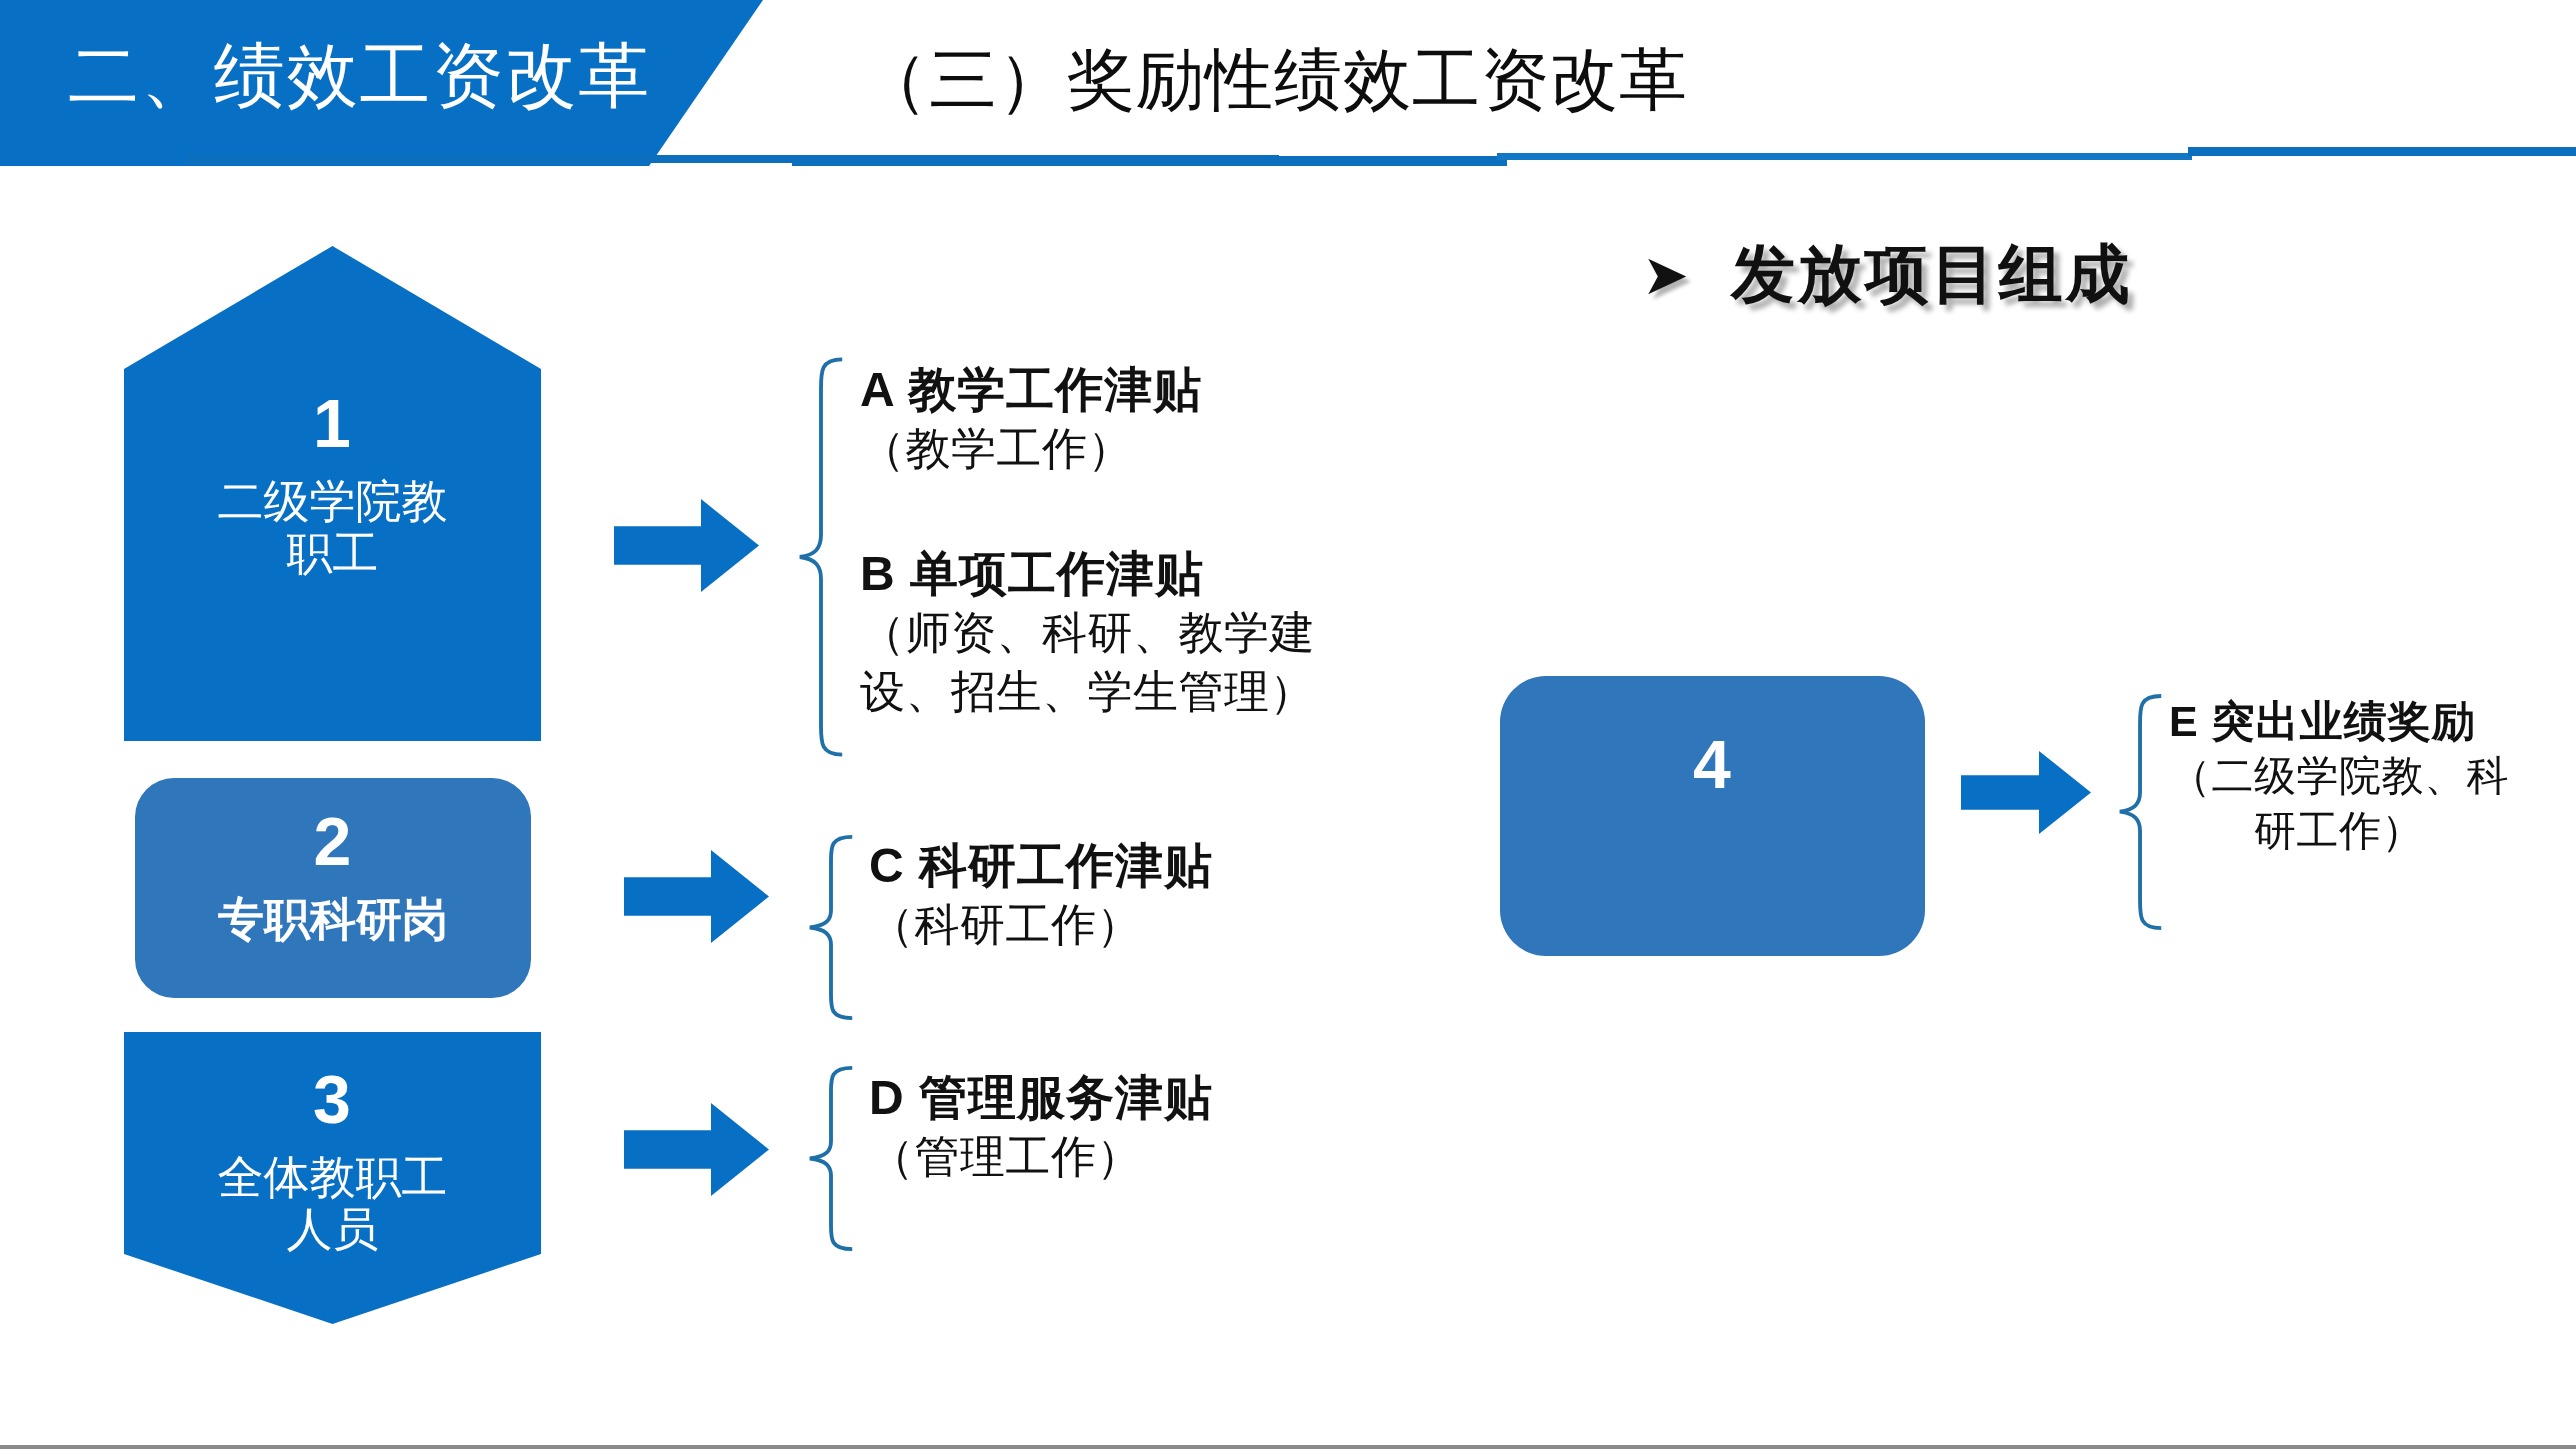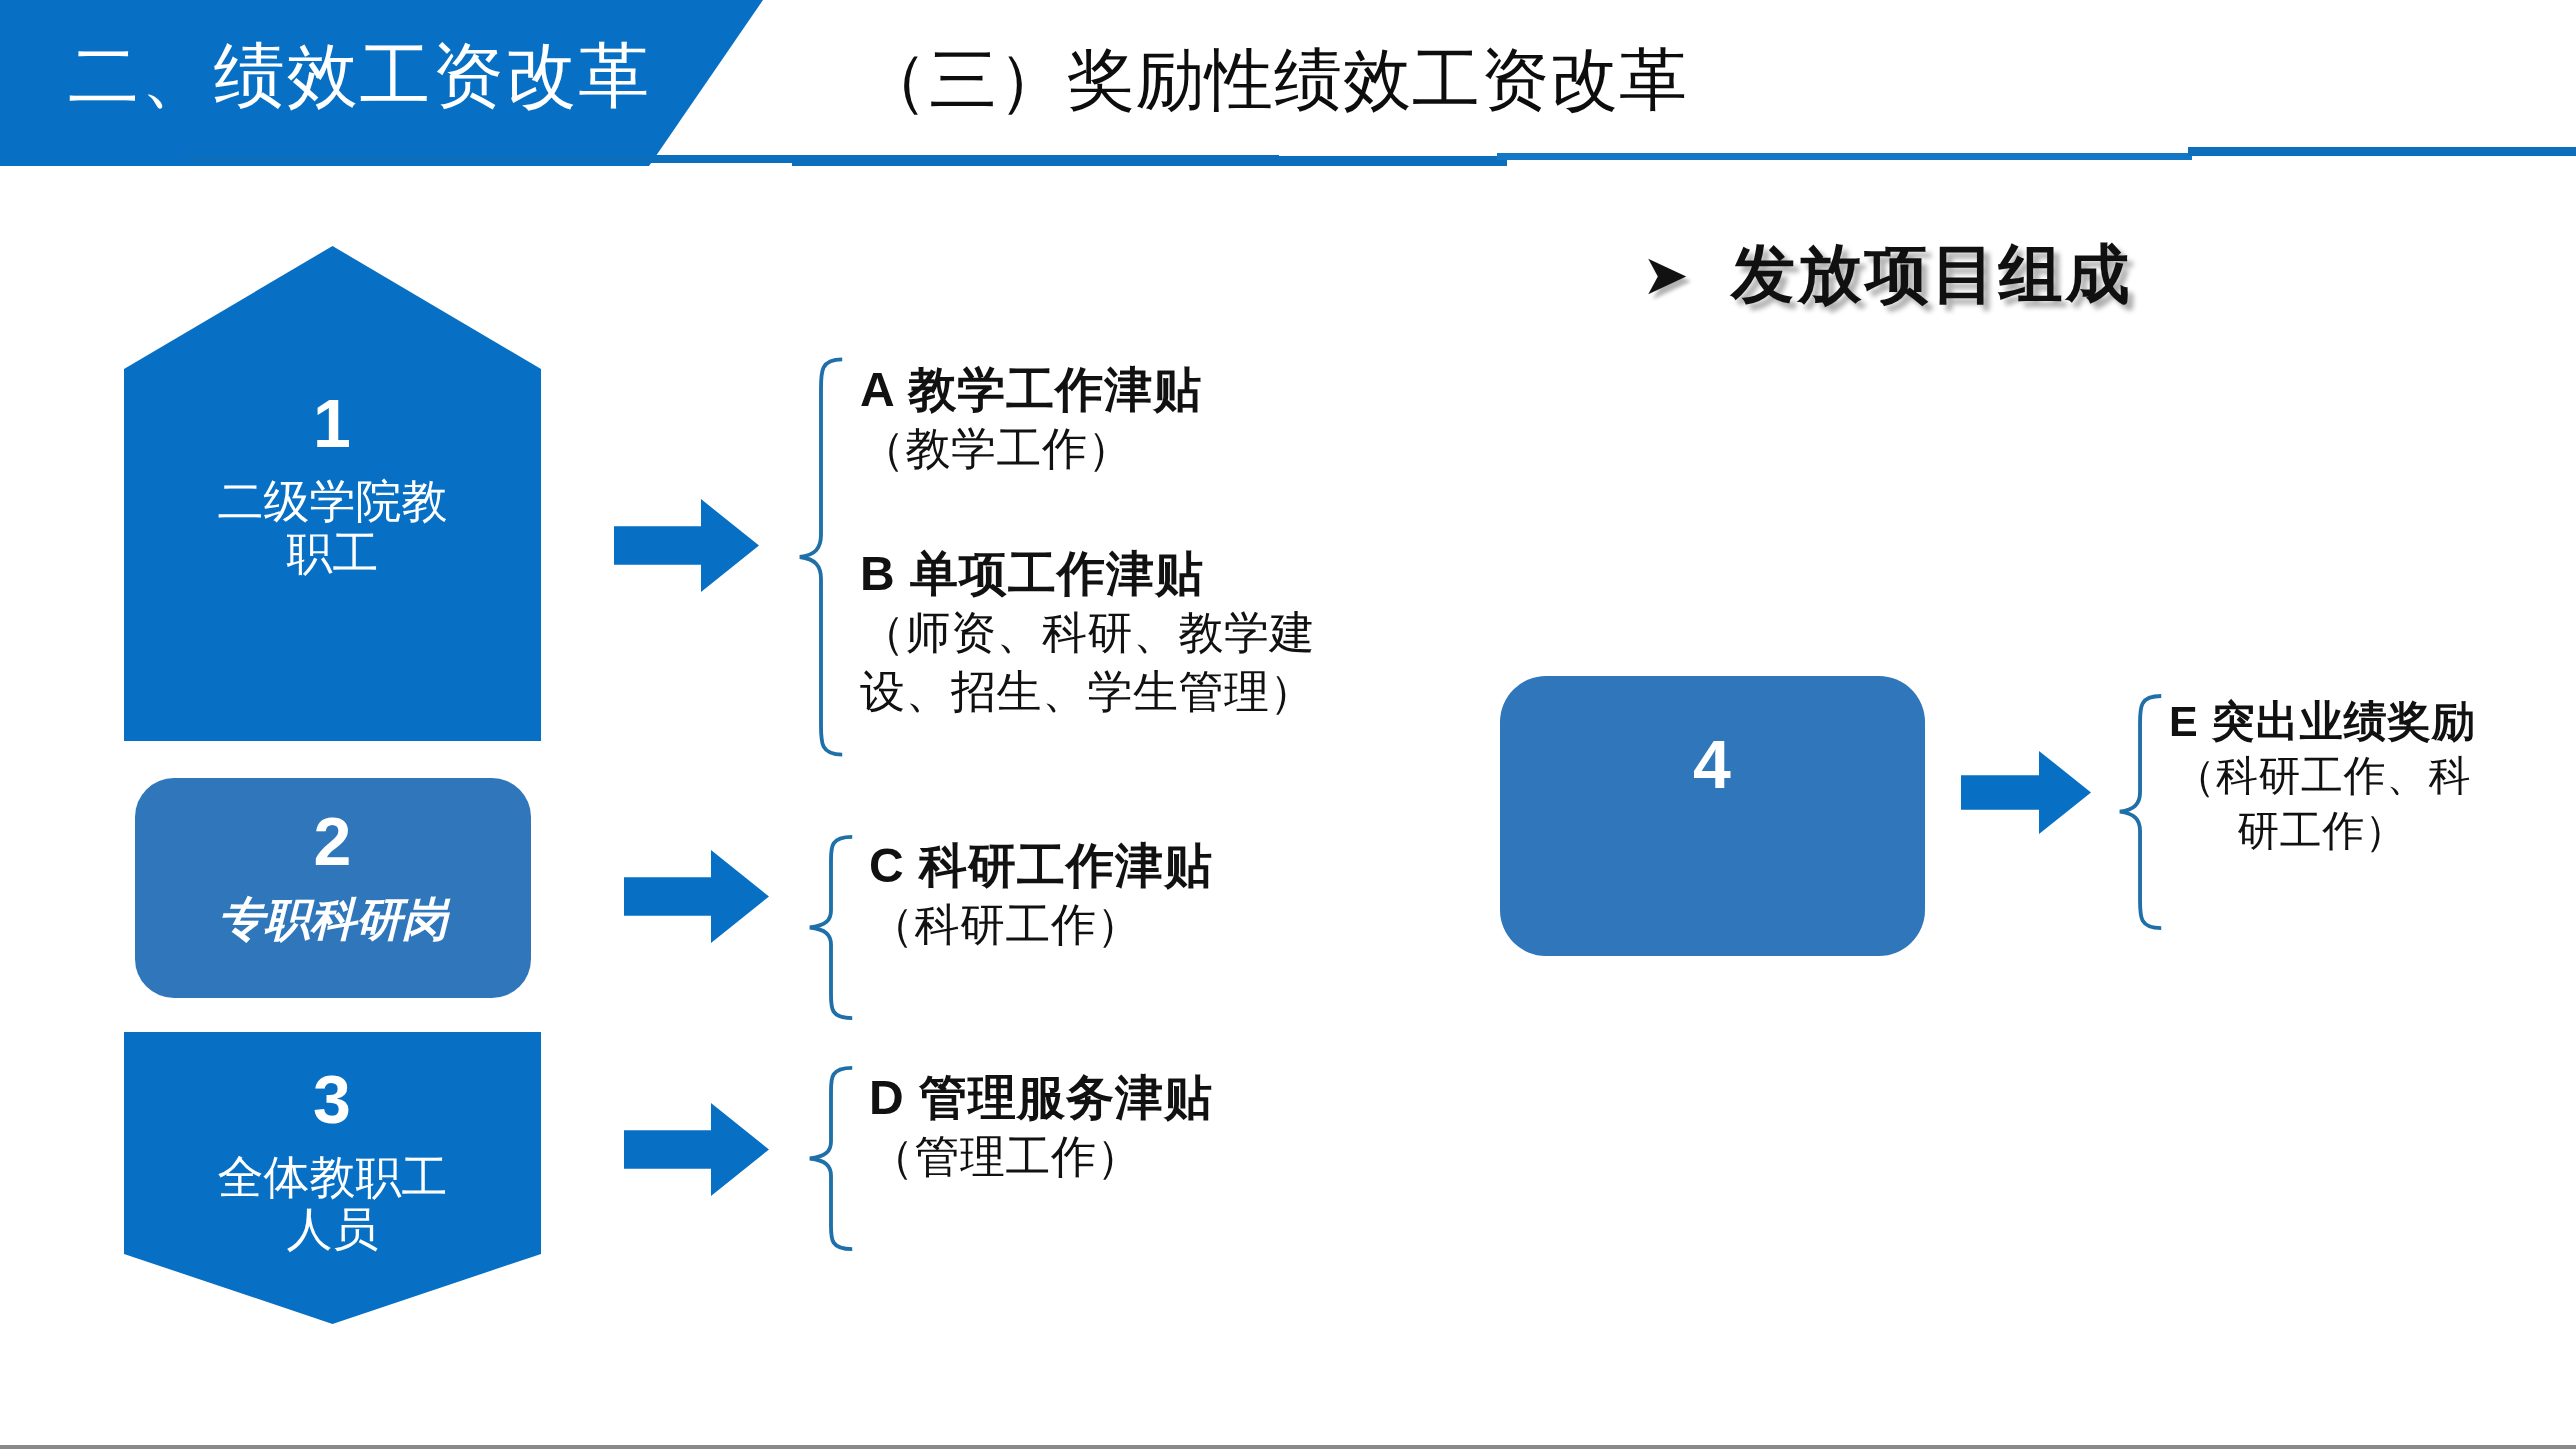--- a/index.html
+++ b/index.html
@@ -47,21 +47,21 @@
 
   
   .group-box{position:absolute;color:#ffffff;text-align:center;}
   .group-box .num{
     font-size:68px;font-weight:bold;line-height:1;letter-spacing:1px;
   }
   .group-box .name{
     font-size:46px;font-weight:400;line-height:1.12;margin-top:19px;
     white-space:pre-line;
   }
-  .group-box.bold .name{font-weight:bold;font-style:italic;}
+  .group-box.bold .name{font-weight:bold;}
 
   #box-1{
     left:124px;top:246px;width:417px;height:495px;
     background:#0770C4;
     clip-path:polygon(50% 0, 100% 123px, 100% 100%, 0 100%, 0 123px);
     padding-top:143px;box-sizing:border-box;
   }
   #box-2{
     left:135px;top:778px;width:396px;height:220px;
     background:#2F76BA;border-radius:39px;
@@ -207,18 +207,18 @@
   <div class="item-sub">（科研工作）</div>
 </div>
 
 <div id="item-d" class="item-block">
   <div class="item-title">D 管理服务津贴</div>
   <div class="item-sub">（管理工作）</div>
 </div>
 
 <div id="item-e" class="item-block">
   <div class="item-title">E 突出业绩奖励</div>
-  <div class="item-sub">（科研工作、科
+  <div class="item-sub">（二级学院教、科
 研工作）</div>
 </div>
 
 <div id="footer-rule"></div>
 
 
 </body></html>

